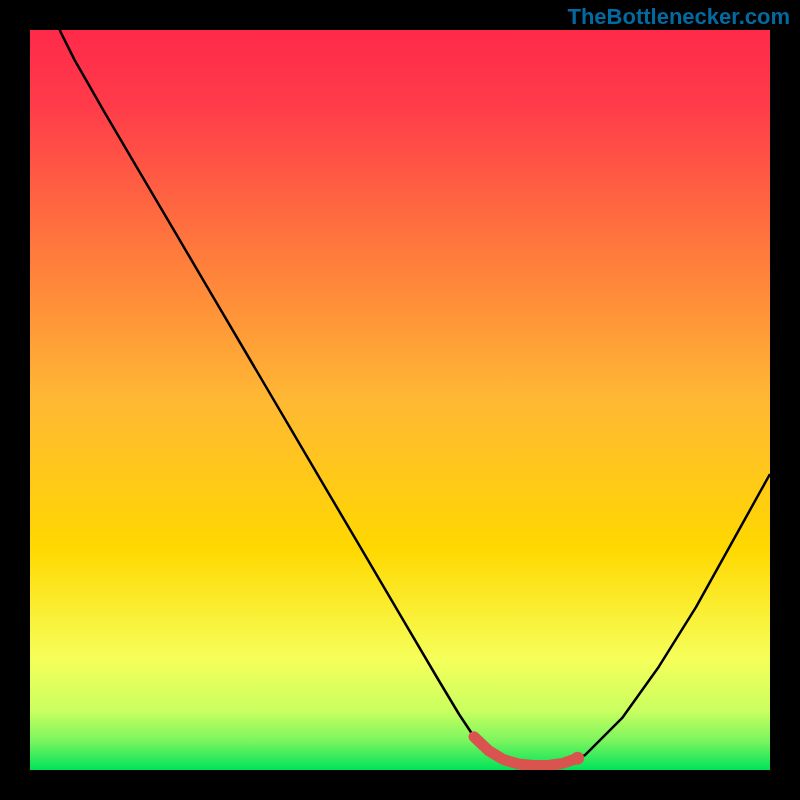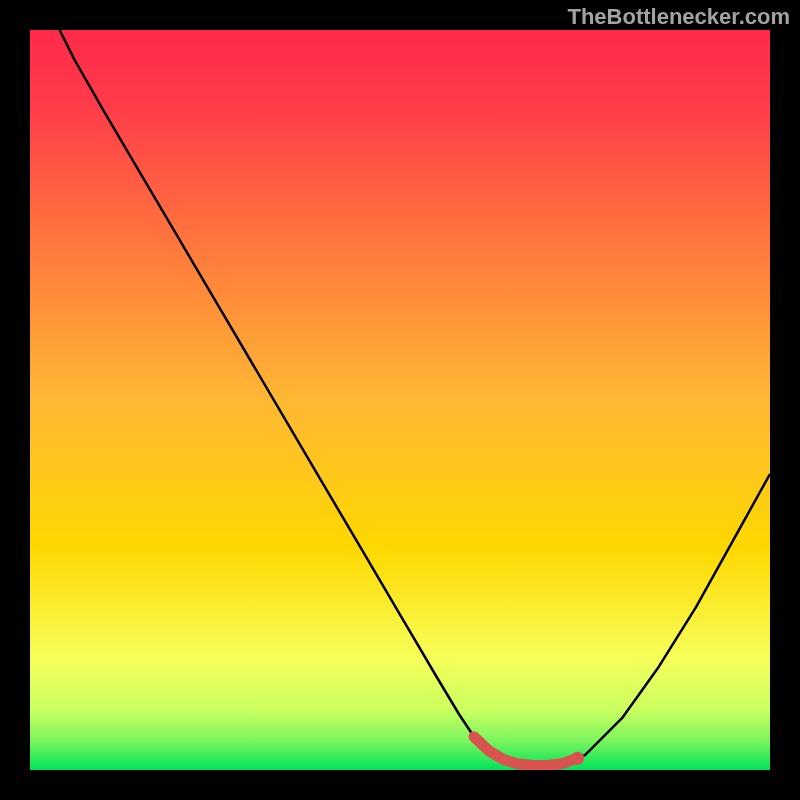--- a/index.html
+++ b/index.html
@@ -8,21 +8,21 @@
     height: 800px;
     background: #000;
     position: relative;
     overflow: hidden;
     font-family: Arial, sans-serif;
   }
   .watermark {
     position: absolute;
     top: 4px;
     right: 10px;
-    color: #a3a3a3;
+    color: #0369a1;
     font-size: 22px;
     font-weight: bold;
     z-index: 10;
   }
   .plot-area {
     position: absolute;
     left: 30px;
     top: 30px;
     width: 740px;
     height: 740px;

